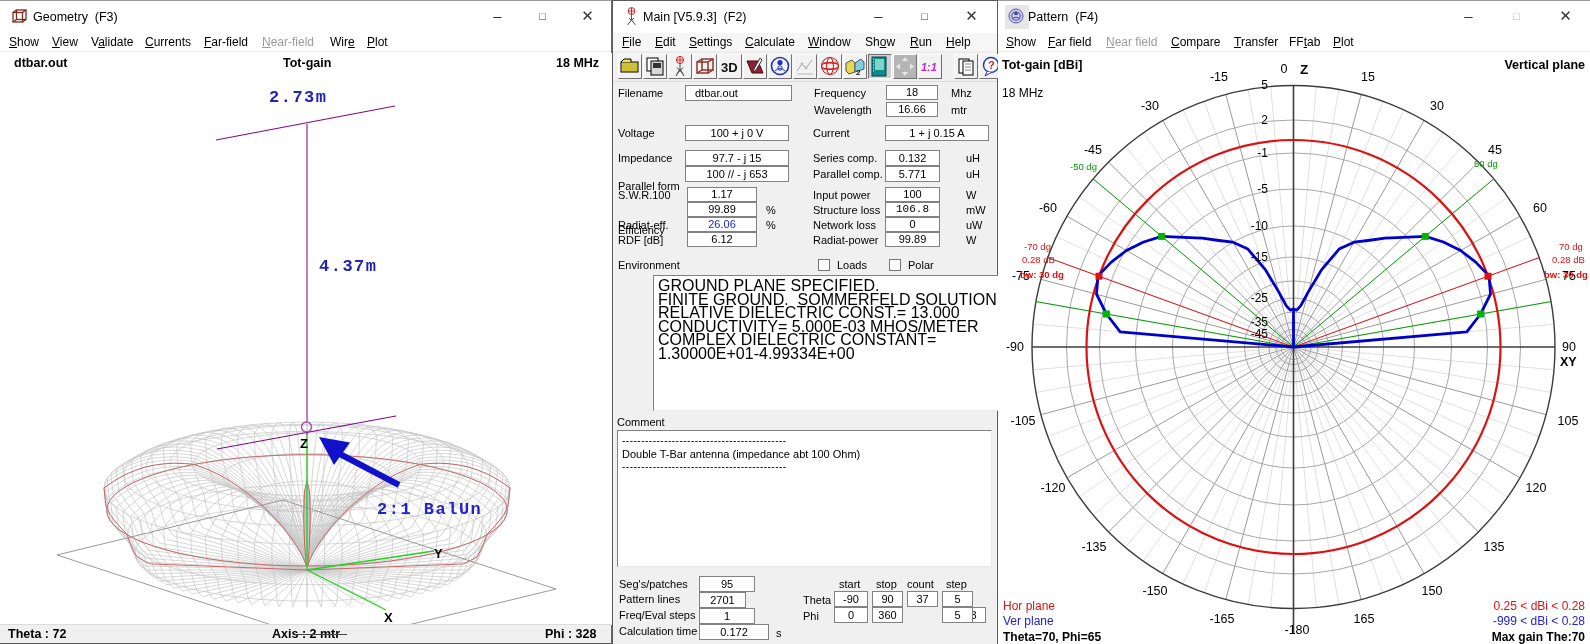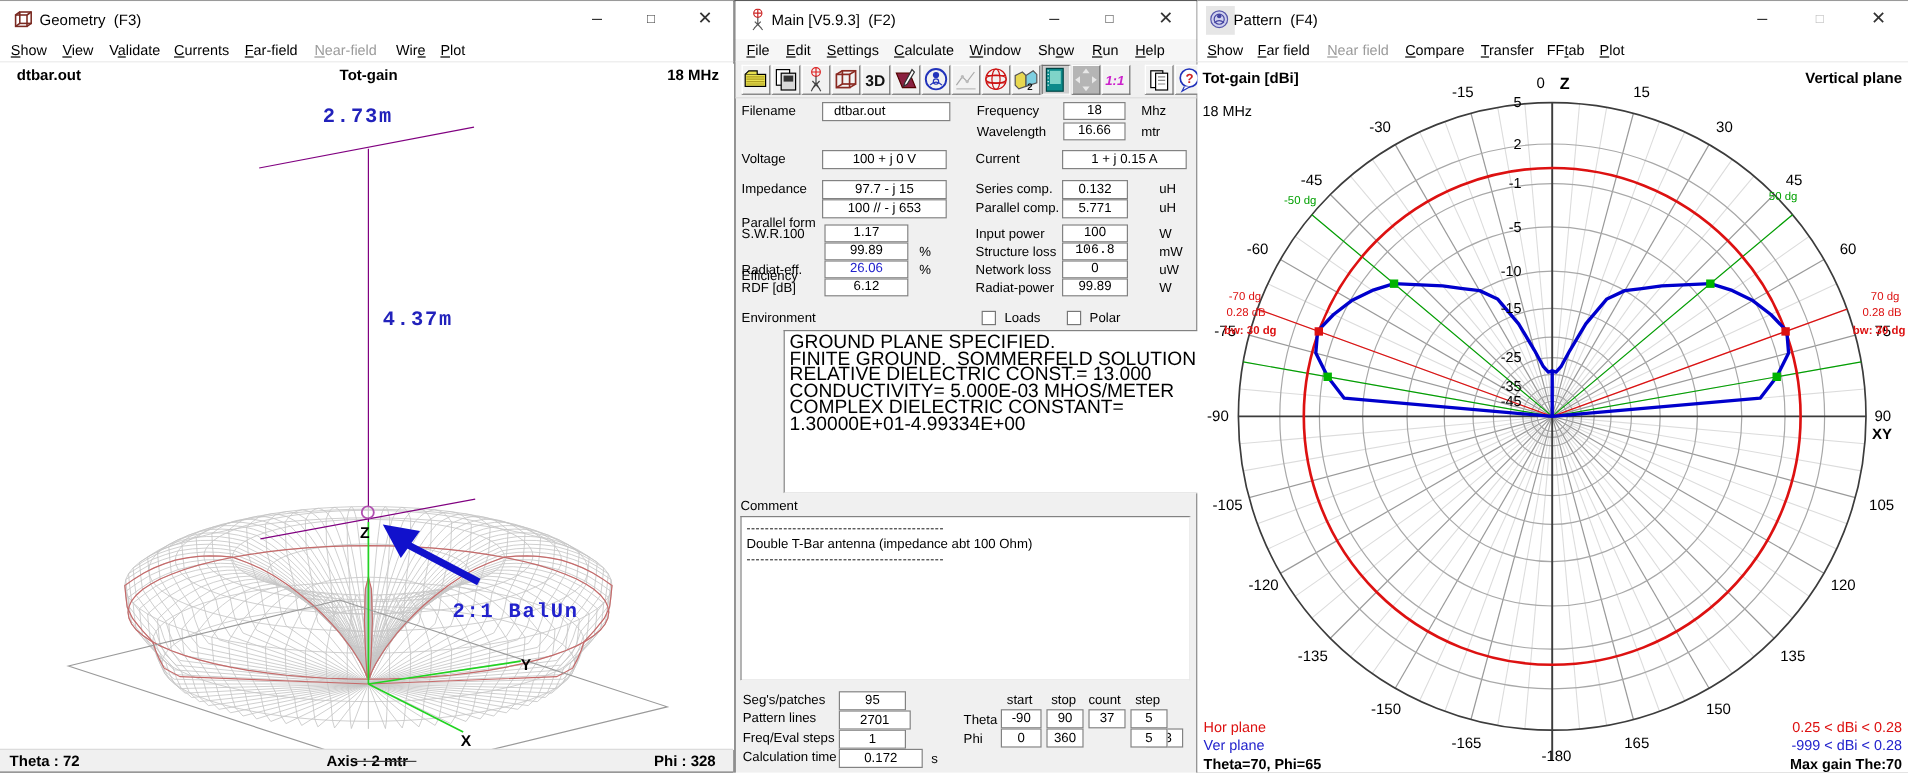--- a/index.html
+++ b/index.html
@@ -342,21 +342,21 @@
   <span class="lbl" style="left:295px;top:258px;">Polar</span>
 
   <div class="box2" style="left:4px;top:274px;width:375px;height:136px;font-size:16px;padding:3px 0 0 4px;line-height:13.5px;margin-left:36px;">GROUND PLANE SPECIFIED.<br>FINITE GROUND.&nbsp; SOMMERFELD SOLUTION<br>RELATIVE DIELECTRIC CONST.= 13.000<br>CONDUCTIVITY= 5.000E-03 MHOS/METER<br>COMPLEX DIELECTRIC CONSTANT= 1.30000E+01-4.99334E+00</div>
 
   <span class="lbl" style="left:4px;top:415px;">Comment</span>
   <div class="box2" style="left:4px;top:429px;width:375px;height:137px;font-size:11px;padding:3px 0 0 4px;line-height:12.5px;"><span style="font-size:10px;letter-spacing:0.5px;">-------------------------------------------</span><br>Double T-Bar antenna (impedance abt 100 Ohm)<br><span style="font-size:10px;letter-spacing:0.5px;">-------------------------------------------</span></div>
 
   <span class="lbl" style="left:6px;top:577px;">Seg's/patches</span>
   <div class="box" style="left:86px;top:575px;width:56px;height:16px;line-height:14px;">95</div>
   <span class="lbl" style="left:6px;top:592px;">Pattern lines</span>
-  <div class="box" style="left:86px;top:591px;width:60px;height:16px;line-height:14px;">2701</div>
+  <div class="box" style="left:86px;top:591px;width:47px;height:16px;line-height:14px;">2701</div>
   <span class="lbl" style="left:6px;top:608px;">Freq/Eval steps</span>
   <div class="box" style="left:86px;top:607px;width:56px;height:16px;line-height:14px;">1</div>
   <span class="lbl" style="left:6px;top:624px;">Calculation time</span>
   <div class="box" style="left:86px;top:623px;width:70px;height:16px;line-height:14px;">0.172</div>
   <span class="lbl" style="left:163px;top:626px;">s</span>
 
   <span class="lbl" style="left:226px;top:577px;">start</span>
   <span class="lbl" style="left:263px;top:577px;">stop</span>
   <span class="lbl" style="left:294px;top:577px;">count</span>
   <span class="lbl" style="left:333px;top:577px;">step</span>

